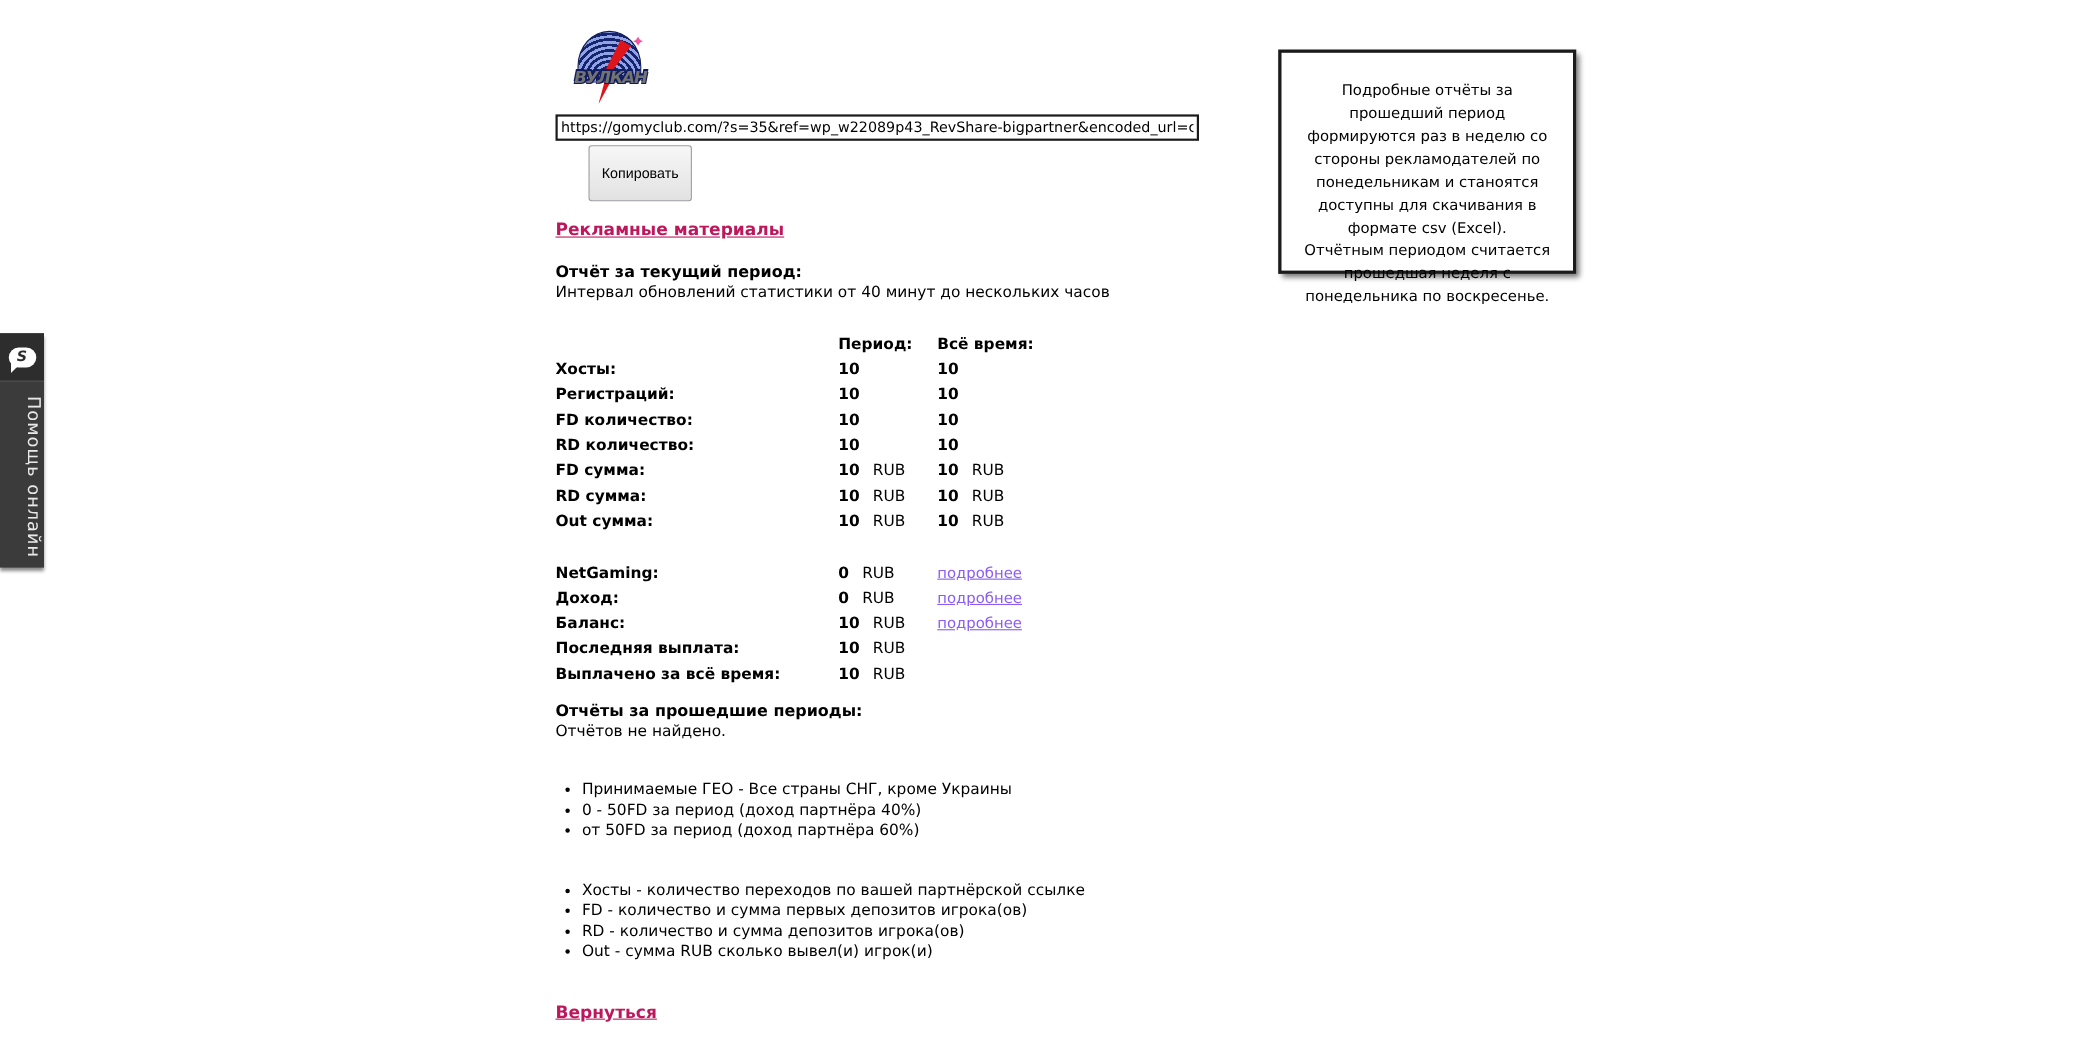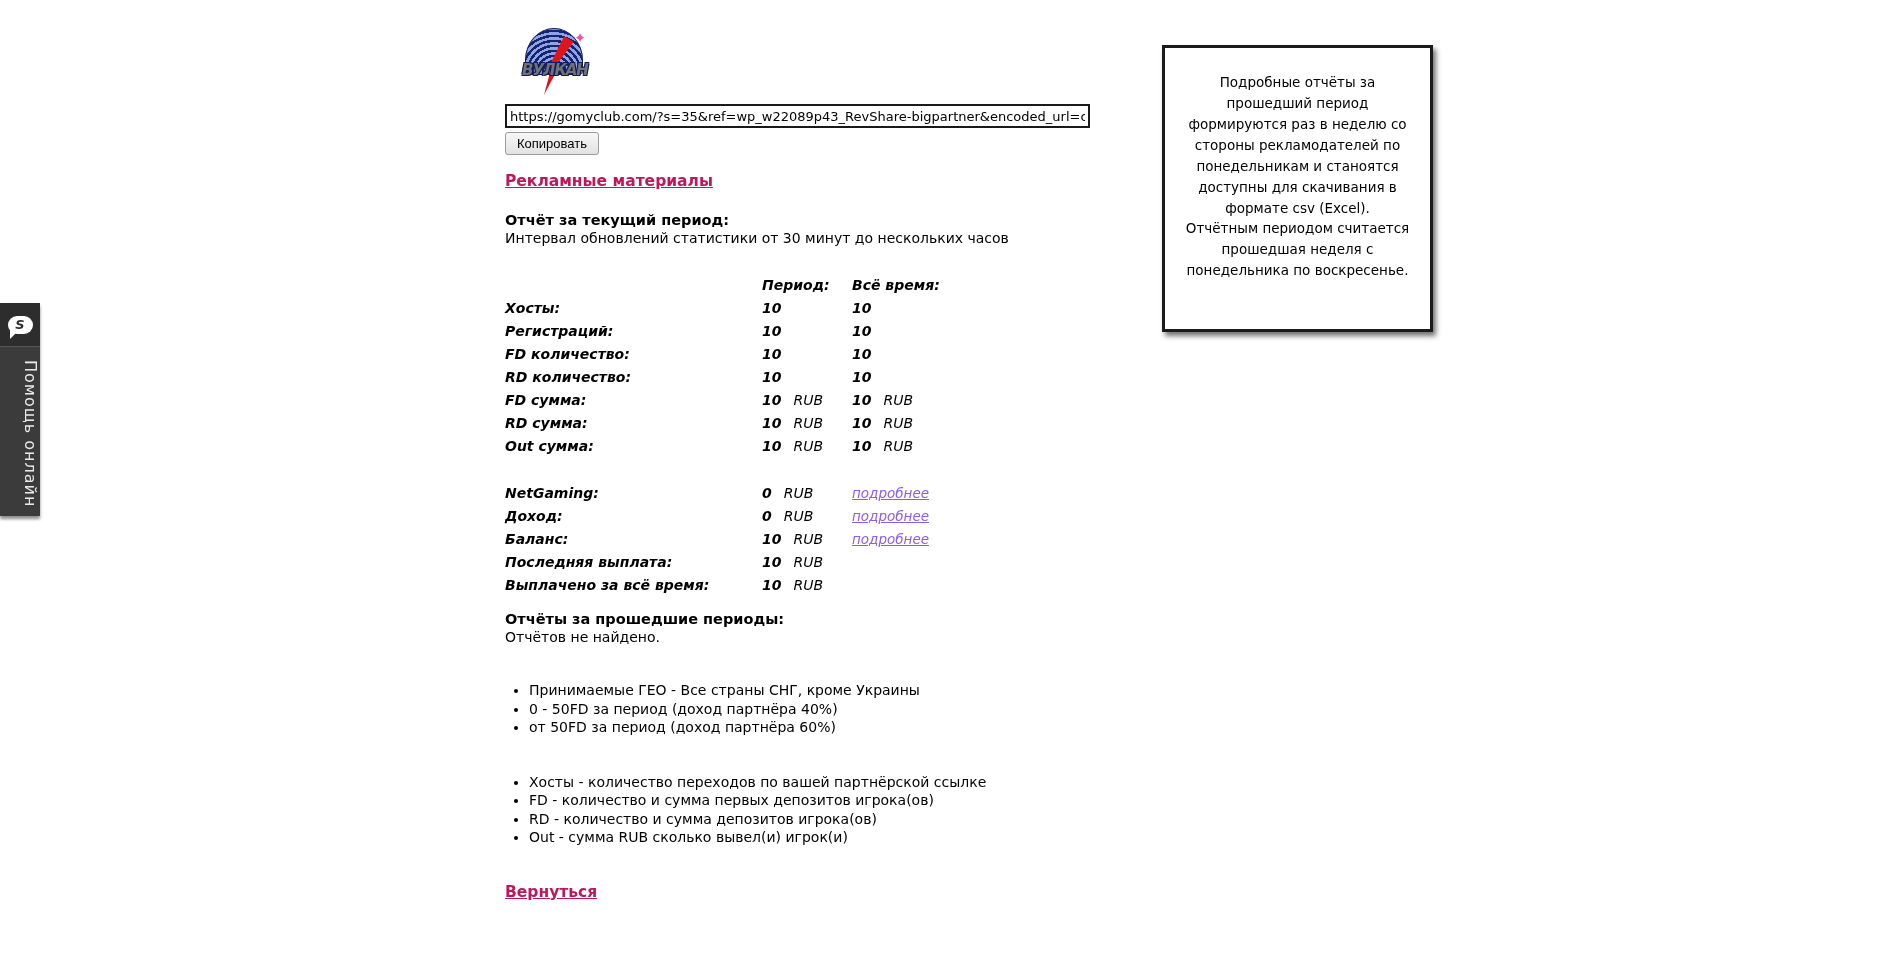--- a/index.html
+++ b/index.html
@@ -35,52 +35,52 @@
   .logo-star { position:absolute; top:3px; right:3px; color:#ff4fa3; font-size:12px;
                text-shadow:0 0 1px #7d0d46; }
   .logo-text { position:absolute; top:33px; left:-7px; width:80px; text-align:center;
                font-size:15px; font-weight:bold; font-style:italic; letter-spacing:-1px; color:#737373;
                text-shadow:1px 1px 0 #101c5e, -1px -1px 0 #101c5e, 1px -1px 0 #101c5e, -1px 1px 0 #101c5e; }
 
   
   .url-input { display:block; margin-top:4px; width:585px; height:24px;
                border:2px solid #1a1a1a; background:#fff; padding:0 3px;
                font-family:"DejaVu Sans", sans-serif; font-size:13px; color:#000; }
-  .copy-btn { display:inline-block; margin-top:4px; padding:3px 11px;
+  .copy-btn { display:inline-block; margin-top:4px; padding:17px 11px;
               font-family:"Liberation Sans", sans-serif; font-size:13px; color:#000;
               background:linear-gradient(#f7f7f7,#e2e2e2); border:1px solid #9a9aa0;
-              border-radius:3px; cursor:pointer; }
+              border-radius:3px; cursor:pointer;margin-left:30px; }
 
   .red-link { display:inline-block; color:#be185d; font-weight:bold; font-size:15.5px;
               text-decoration:underline; cursor:pointer; }
   .materials-link { margin-top:17px; }
   .back-link { margin-top:36px; }
 
   .sec-title { margin-top:22px; font-size:14.5px; font-weight:bold; }
   .sec-sub { margin-top:2px; font-size:14px; }
 
   
   .grid { display:grid; grid-template-columns:257px 90px 170px; grid-auto-rows:23px;
           font-size:14px; align-items:baseline; }
   .stats-grid { margin-top:28px; }
   .account-grid { margin-top:24px; }
-  .cell { line-height:23px; white-space:nowrap;font-style:italic; }
+  .cell { line-height:23px; white-space:nowrap; }
   .cell.head, .cell.label { font-weight:bold; }
   .num { font-weight:bold; }
   .unit { font-weight:normal; margin-left:12px; }
   .detail-link { color:#8b5cf6; font-size:13.5px; text-decoration:underline; cursor:pointer; }
 
   .past-title { margin-top:14px; font-size:14.5px; font-weight:bold; }
   .past-empty { margin-top:2px; font-size:14px; }
 
   ul.notes { margin-top:36px; padding-left:24px; list-style:disc; }
   ul.notes li { font-size:14px; line-height:18.5px; }
 
   
-  .info-box { position:absolute; left:1162px; top:45px; width:271px; height:287px;
+  .info-box { position:absolute; left:1162px; top:45px; width:271px; height:204px;
               background:#fff; border:3px solid #1b1b1b;
               box-shadow:3px 4px 5px rgba(0,0,0,.55);
               padding:24px 17px; text-align:center; font-size:13.5px; line-height:1.55; }
   .info-box .p2 { }
 </style>
 </head>
 <body>
 
 <div class="chat-tab">
   <div class="chat-icon-area">
@@ -100,21 +100,21 @@
     <div class="logo-text">ВУЛКАН</div>
   </div>
 
   <input type="text" class="url-input" value="https://gomyclub.com/?s=35&amp;ref=wp_w22089p43_RevShare-bigpartner&amp;encoded_url=cmVnaXN" style="">
 
   <button class="copy-btn">Копировать</button>
 
   <div><a class="red-link materials-link">Рекламные материалы</a></div>
 
   <div class="sec-title">Отчёт за текущий период:</div>
-  <div class="sec-sub">Интервал обновлений статистики от 30 минут до нескольких часов</div>
+  <div class="sec-sub">Интервал обновлений статистики от 40 минут до нескольких часов</div>
 
   
   <div class="grid stats-grid">
     <div class="cell"></div>
     <div class="cell head">Период:</div>
     <div class="cell head">Всё время:</div>
 
     <div class="cell label">Хосты:</div>
     <div class="cell"><span class="num">10</span><span class="unit"></span></div>
     <div class="cell"><span class="num">10</span><span class="unit"></span></div>

